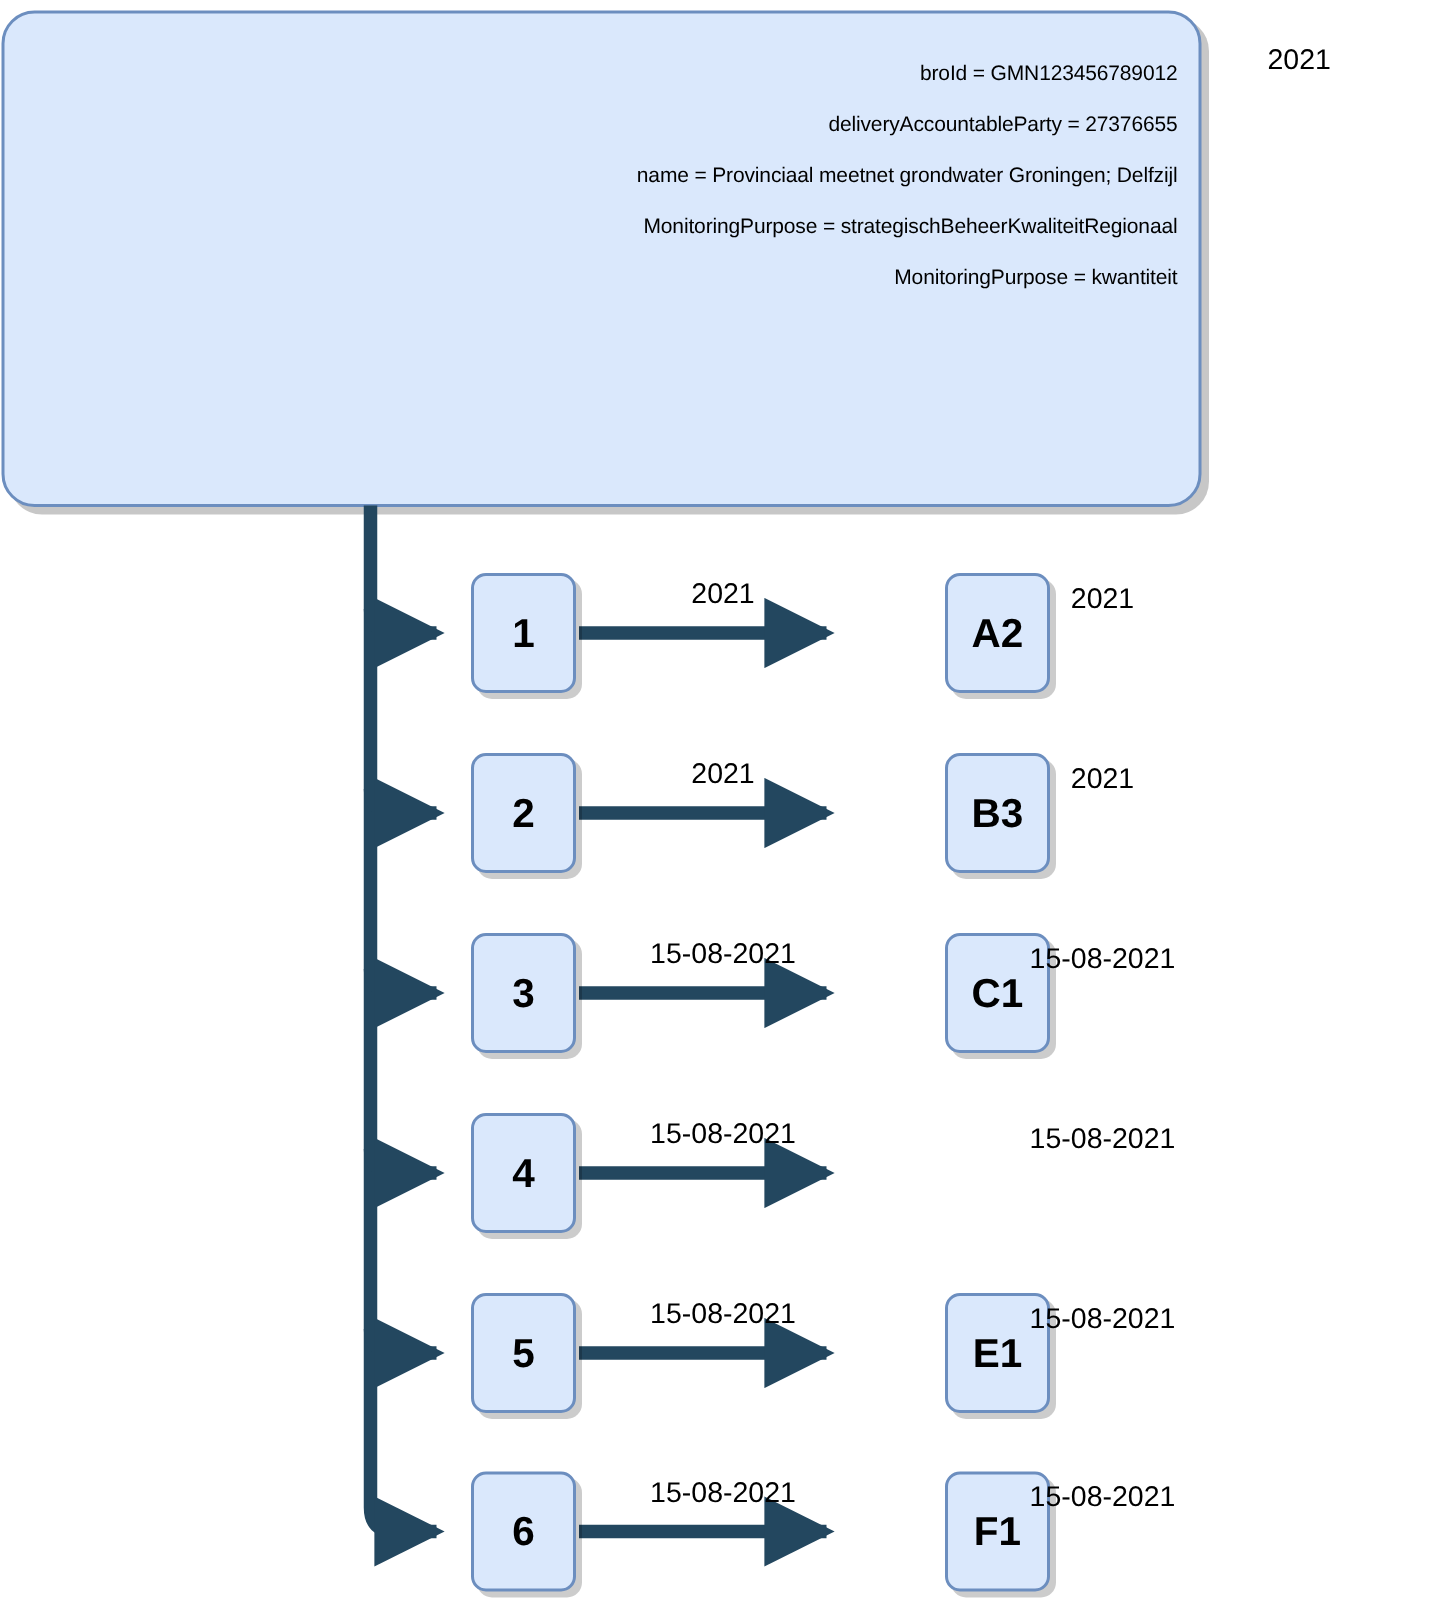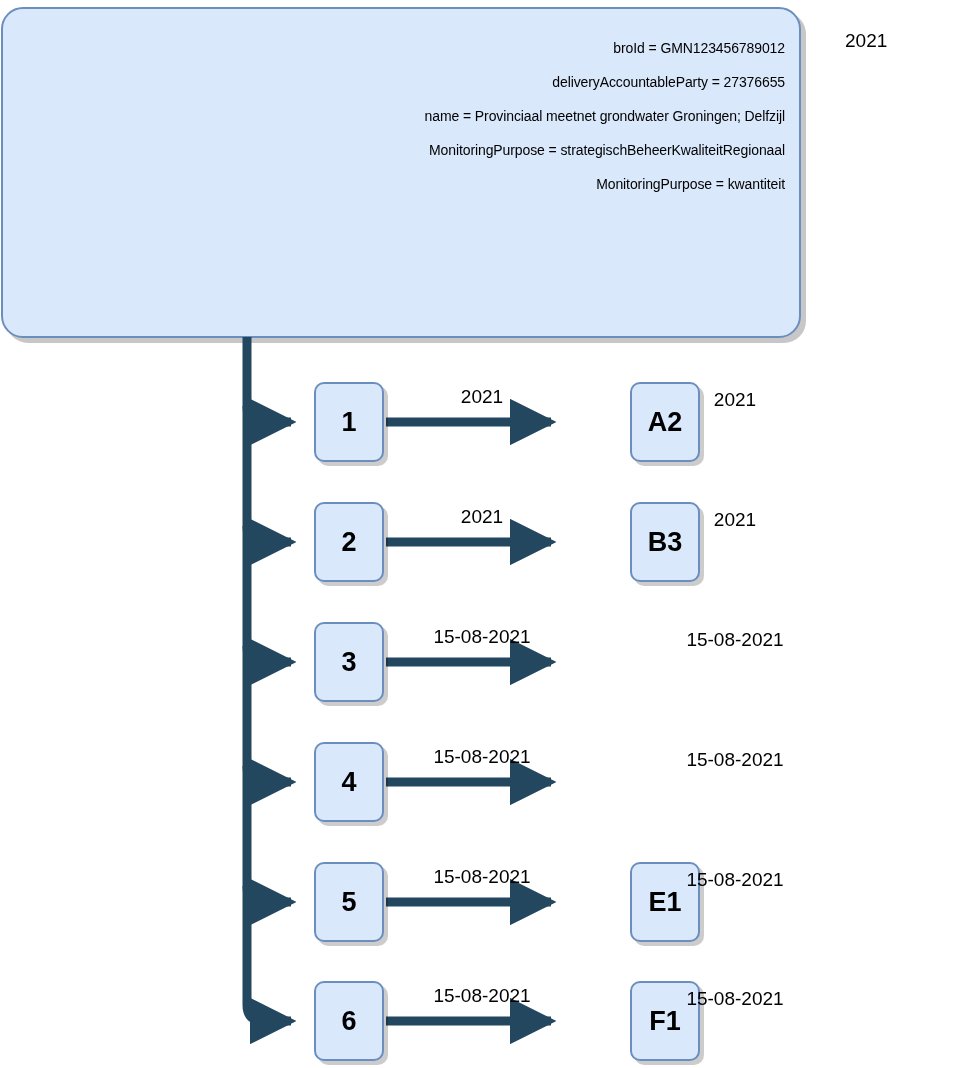--- a/index.html
+++ b/index.html
@@ -166,20 +166,21 @@
   <div class="node right-node" style="top:382px">A2</div>
   <div class="row-label" style="top:389px">2021</div>
 
   <div class="node left-node" style="top:502px">2</div>
   <div class="edge-label" style="top:506px">2021</div>
   <div class="node right-node" style="top:502px">B3</div>
   <div class="row-label" style="top:509px">2021</div>
 
   <div class="node left-node" style="top:622px">3</div>
   <div class="edge-label" style="top:626px">15-08-2021</div>
+  <div class="node right-node" style="top:622px">C1</div>
   <div class="row-label" style="top:629px">15-08-2021</div>
 
   <div class="node left-node" style="top:742px">4</div>
   <div class="edge-label" style="top:746px">15-08-2021</div>
   <div class="row-label" style="top:749px">15-08-2021</div>
 
   <div class="node left-node" style="top:862px">5</div>
   <div class="edge-label" style="top:866px">15-08-2021</div>
   <div class="node right-node" style="top:862px">E1</div>
   <div class="row-label" style="top:869px">15-08-2021</div>

